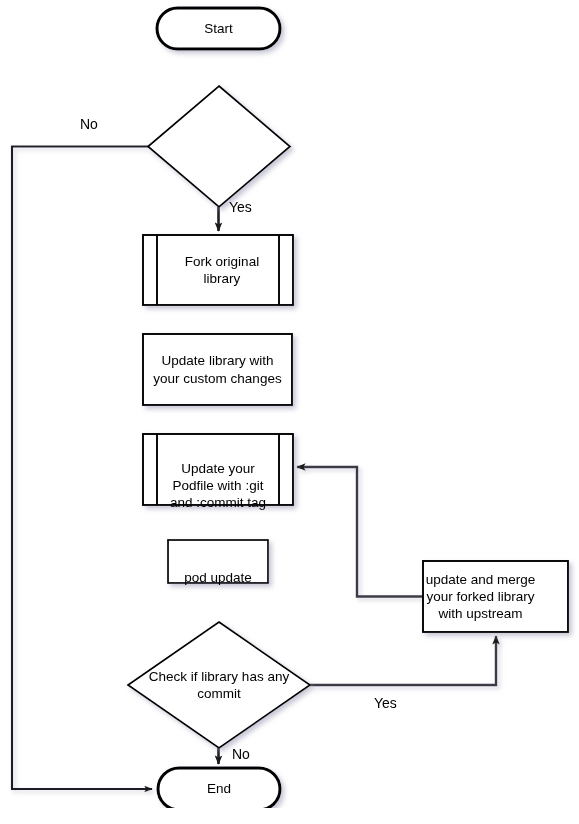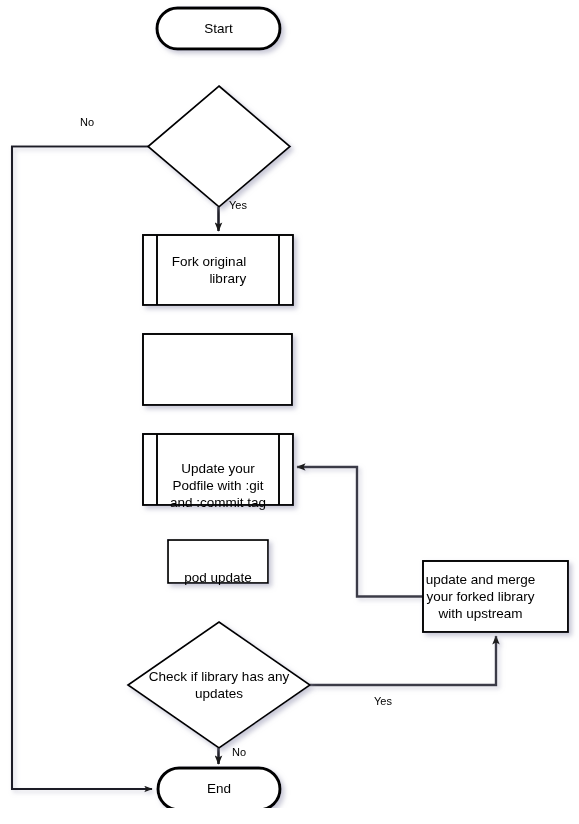--- a/index.html
+++ b/index.html
@@ -35,21 +35,21 @@
     font-family: "Liberation Sans", sans-serif;
     font-size: 13.5px;
     line-height: 1.28;
     pointer-events: none;
     white-space: pre-line;
   }
   .edge-label {
     position: absolute;
     color: #000000;
     font-family: "Liberation Sans", sans-serif;
-    font-size: 11px;
+    font-size: 14px;
     line-height: 1;
     white-space: nowrap;
     pointer-events: none;
   }
 </style>
 </head>
 <body>
 
 <div id="flowchart-root">
 
@@ -132,32 +132,34 @@
 
       <g>
         <rect x="158" y="768" width="122" height="42" rx="21" ry="21" fill="#ffffff" stroke="#000000" stroke-width="3" filter="url(#softshadow)"></rect>
       </g>
     </g>
   </svg>
 
   <div class="node-label" style="left:157px; top:8px; width:123px; height:41px;">Start</div>
 
 
-  <div class="node-label" style="left:148px; top:235px; width:122px; height:70px;text-align:right;">Fork original
+  <div class="node-label" style="left:161px; top:235px; width:122px; height:70px;">Fork original
 library</div>
 
+  <div class="node-label" style="left:141px; top:334px; width:153px; height:71px;">Update library with
+your custom changes</div>
 
   <div class="node-label" style="left:157px; top:450px; width:122px; height:71px;">Update your
 Podfile with :git
 and :commit tag</div>
 
   <div class="node-label" style="left:168px; top:540px; width:100px; height:43px;margin-top:16px;">pod update</div>
 
   <div class="node-label" style="left:124px; top:622px; width:190px; height:126px;">Check if library has any
-updates</div>
+commit</div>
 
   <div class="node-label" style="left:408px; top:561px; width:145px; height:71px;">update and merge
 your forked library
 with upstream</div>
 
   <div class="node-label" style="left:158px; top:768px; width:122px; height:42px;">End</div>
 
   <div class="edge-label" style="left:80px; top:117px;">No</div>
 
   <div class="edge-label" style="left:229px; top:200px;">Yes</div>

